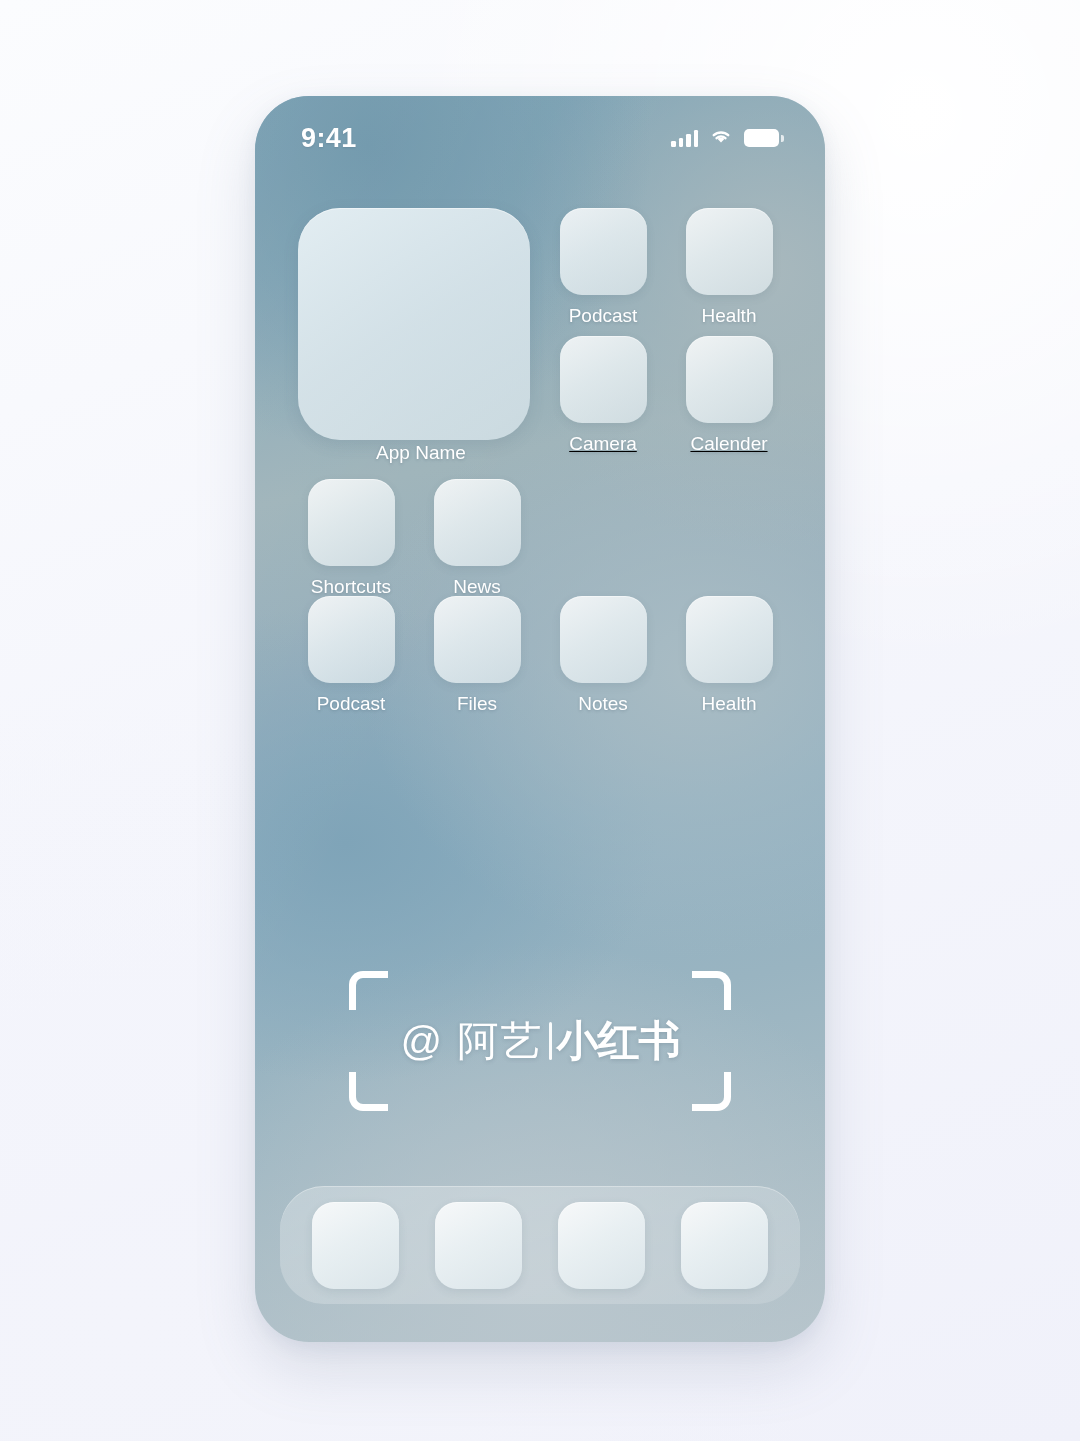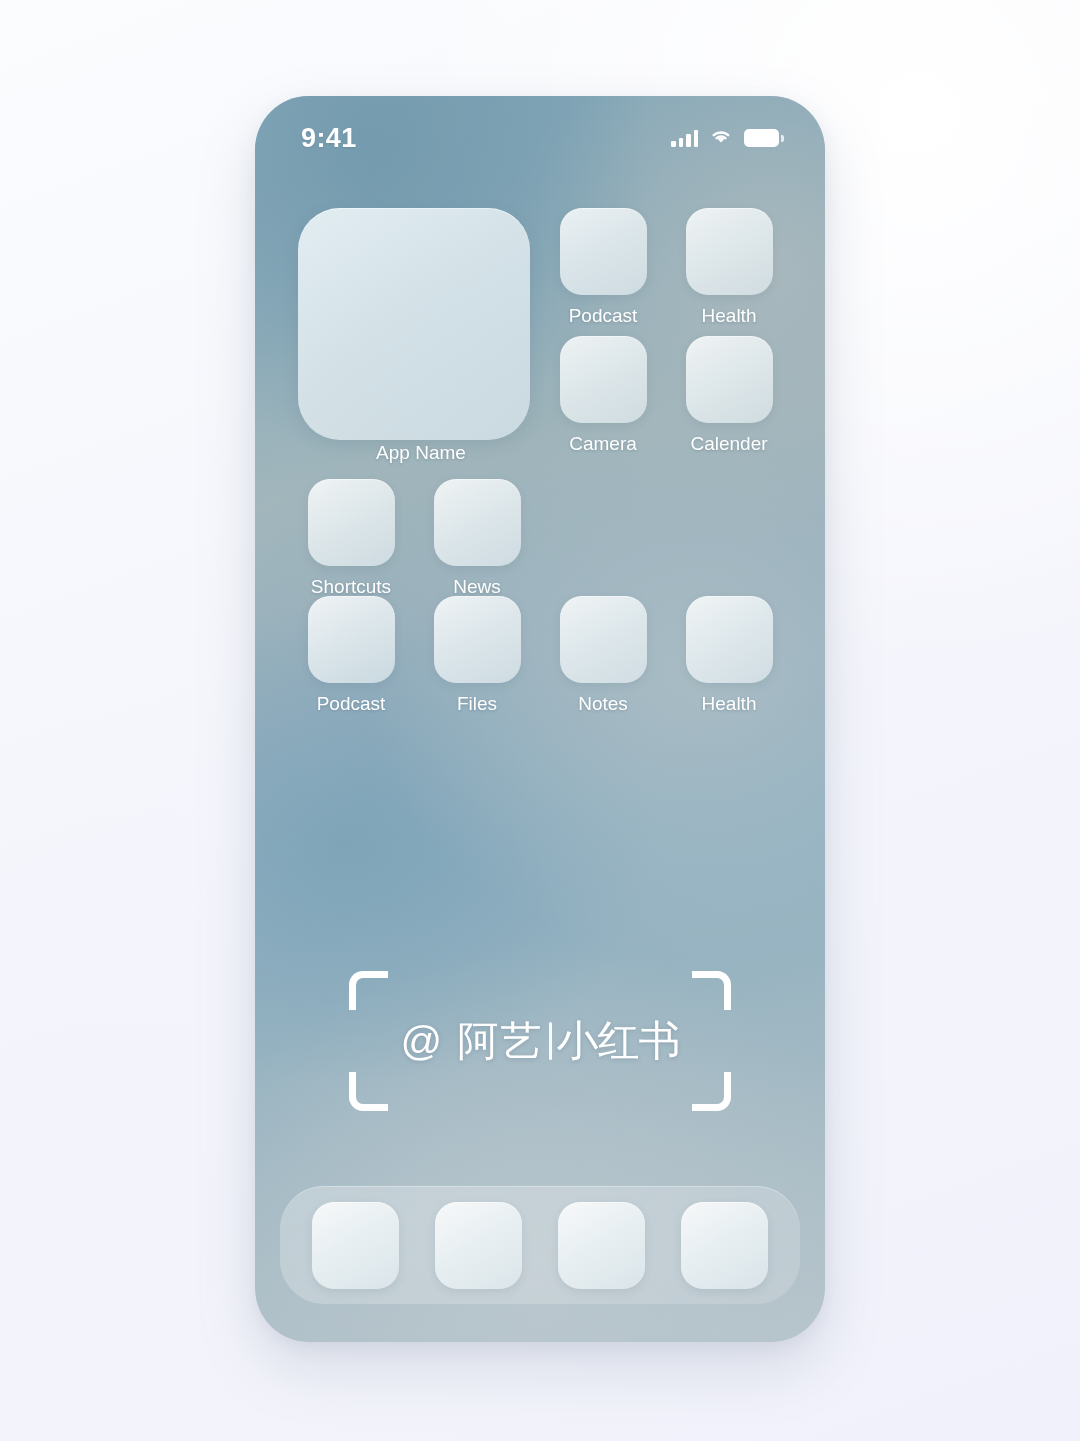--- a/index.html
+++ b/index.html
@@ -212,21 +212,21 @@
   }
   #watermark-divider {
     width: 3px;
     height: 38px;
     background: #ffffff;
     border-radius: 2px;
     opacity: 0.95;
   }
   #watermark-brand {
     font-size: 42px;
-    font-weight: normal;
+    font-weight: bold;
     letter-spacing: -1px;
     text-shadow: 0 1px 4px rgba(55,75,92,0.22);
     white-space: nowrap;
   }
 
   
   #dock {
     position: absolute;
     left: 25px;
     right: 25px;
@@ -293,21 +293,21 @@
         <div class="cell">
           <div class="icon-tile"></div>
           <div class="icon-label">Podcast</div>
         </div>
         <div class="cell">
           <div class="icon-tile"></div>
           <div class="icon-label">Health</div>
         </div>
       </div>
 
-      <div class="grid-row" style="margin-top:-118px; margin-bottom:26px;">
+      <div class="grid-row" style="margin-top:-118px; margin-bottom:26px;text-decoration:underline;">
         <div class="cell wide spacer">
           <div class="icon-tile"></div>
           <div class="icon-label"></div>
         </div>
         <div class="cell">
           <div class="icon-tile"></div>
           <div class="icon-label">Camera</div>
         </div>
         <div class="cell">
           <div class="icon-tile"></div>

